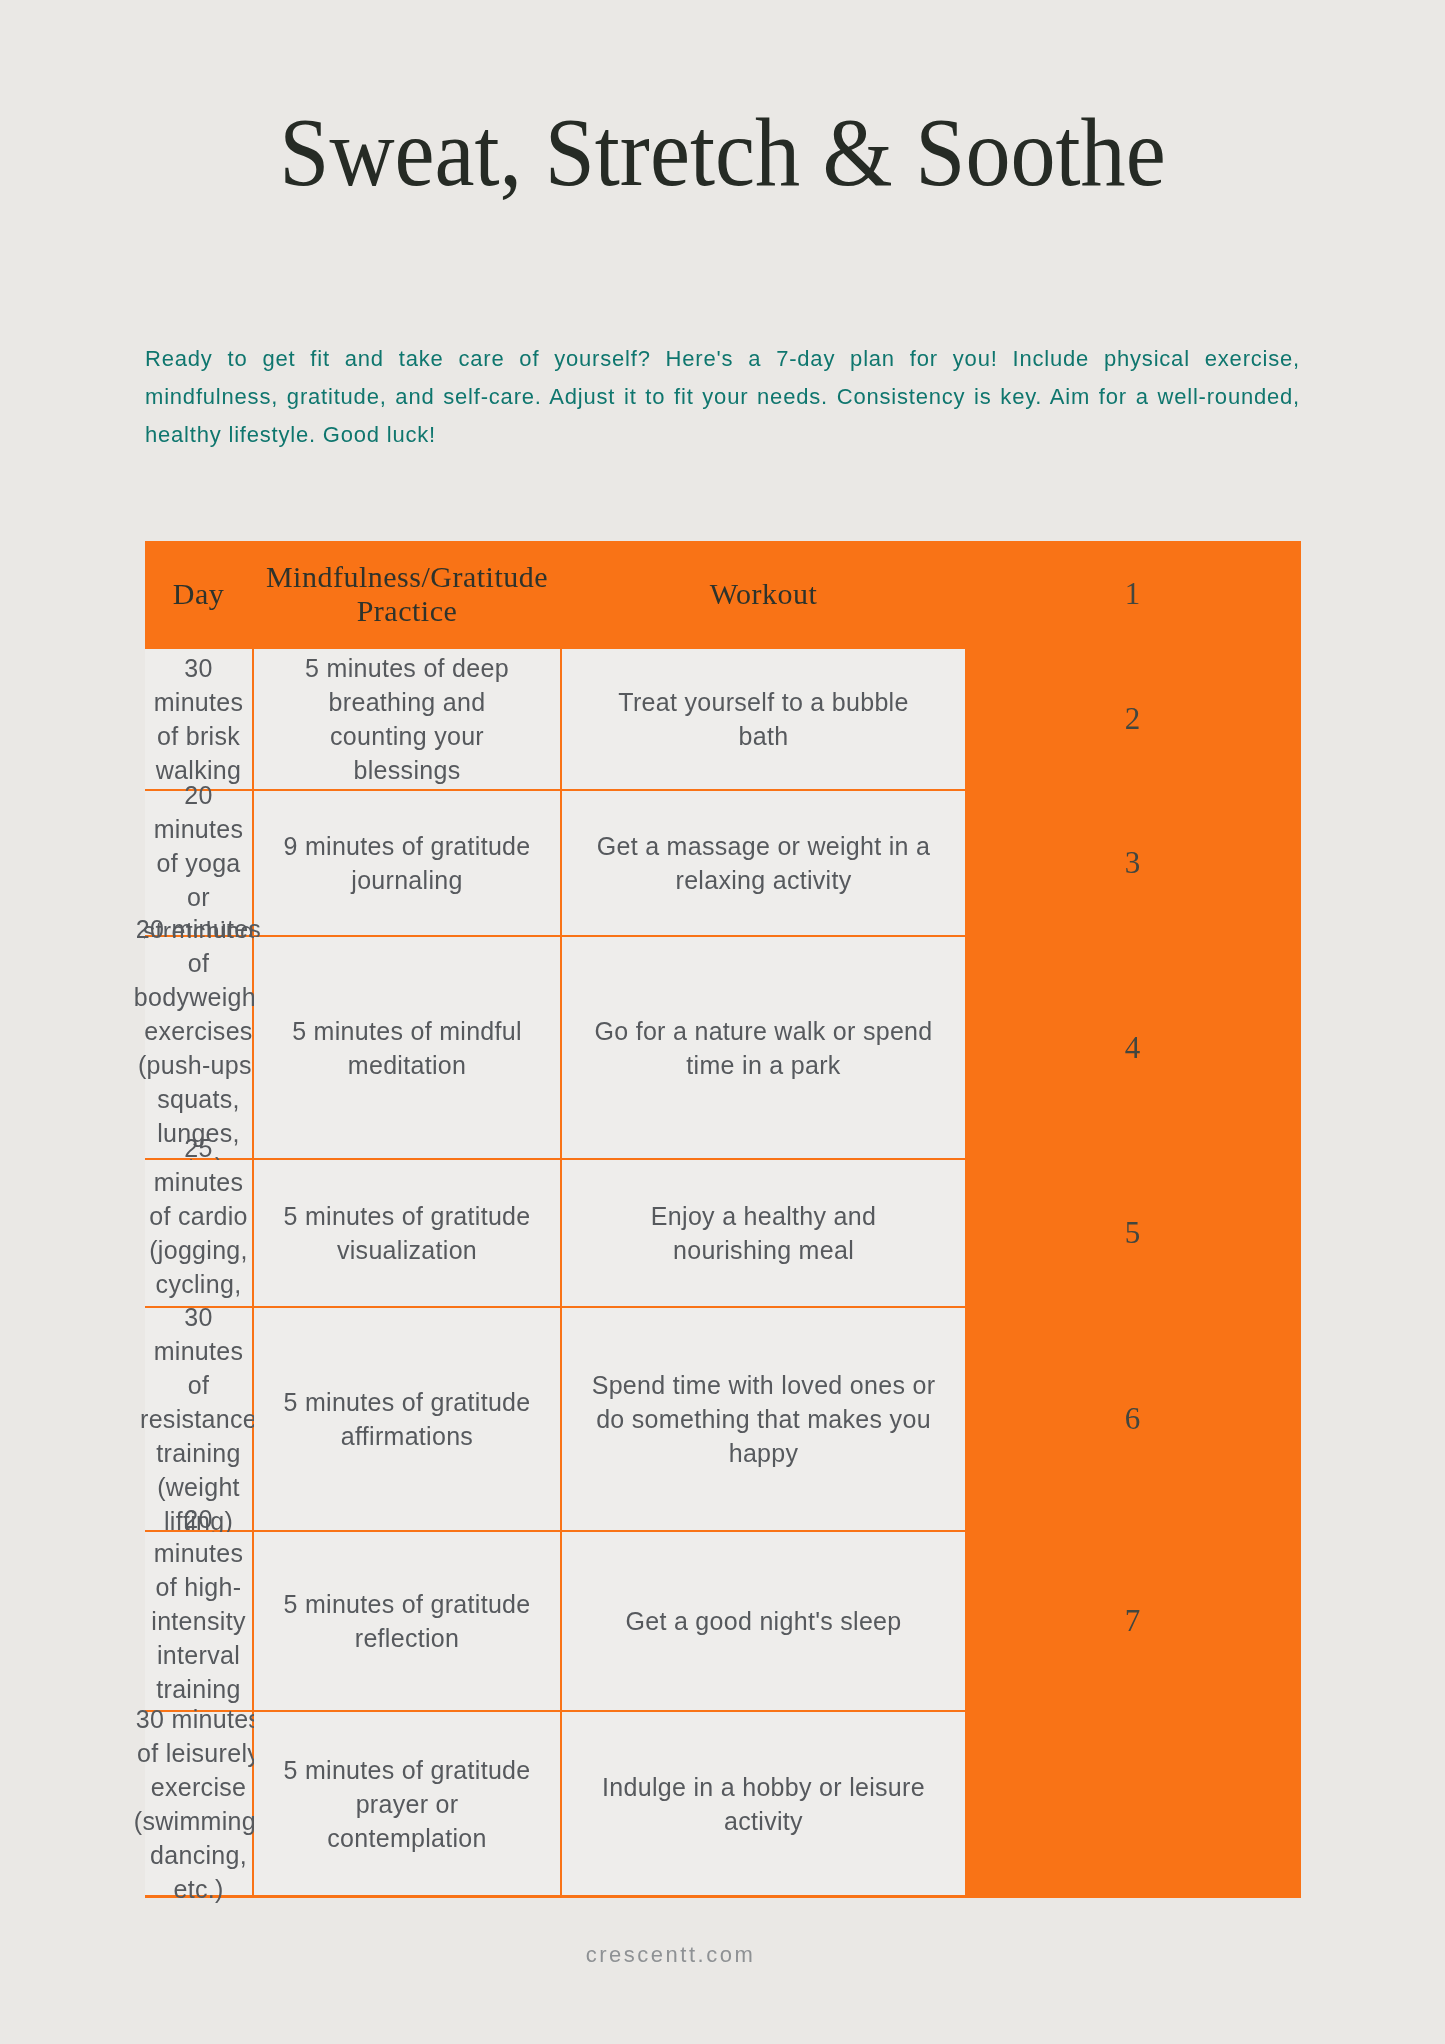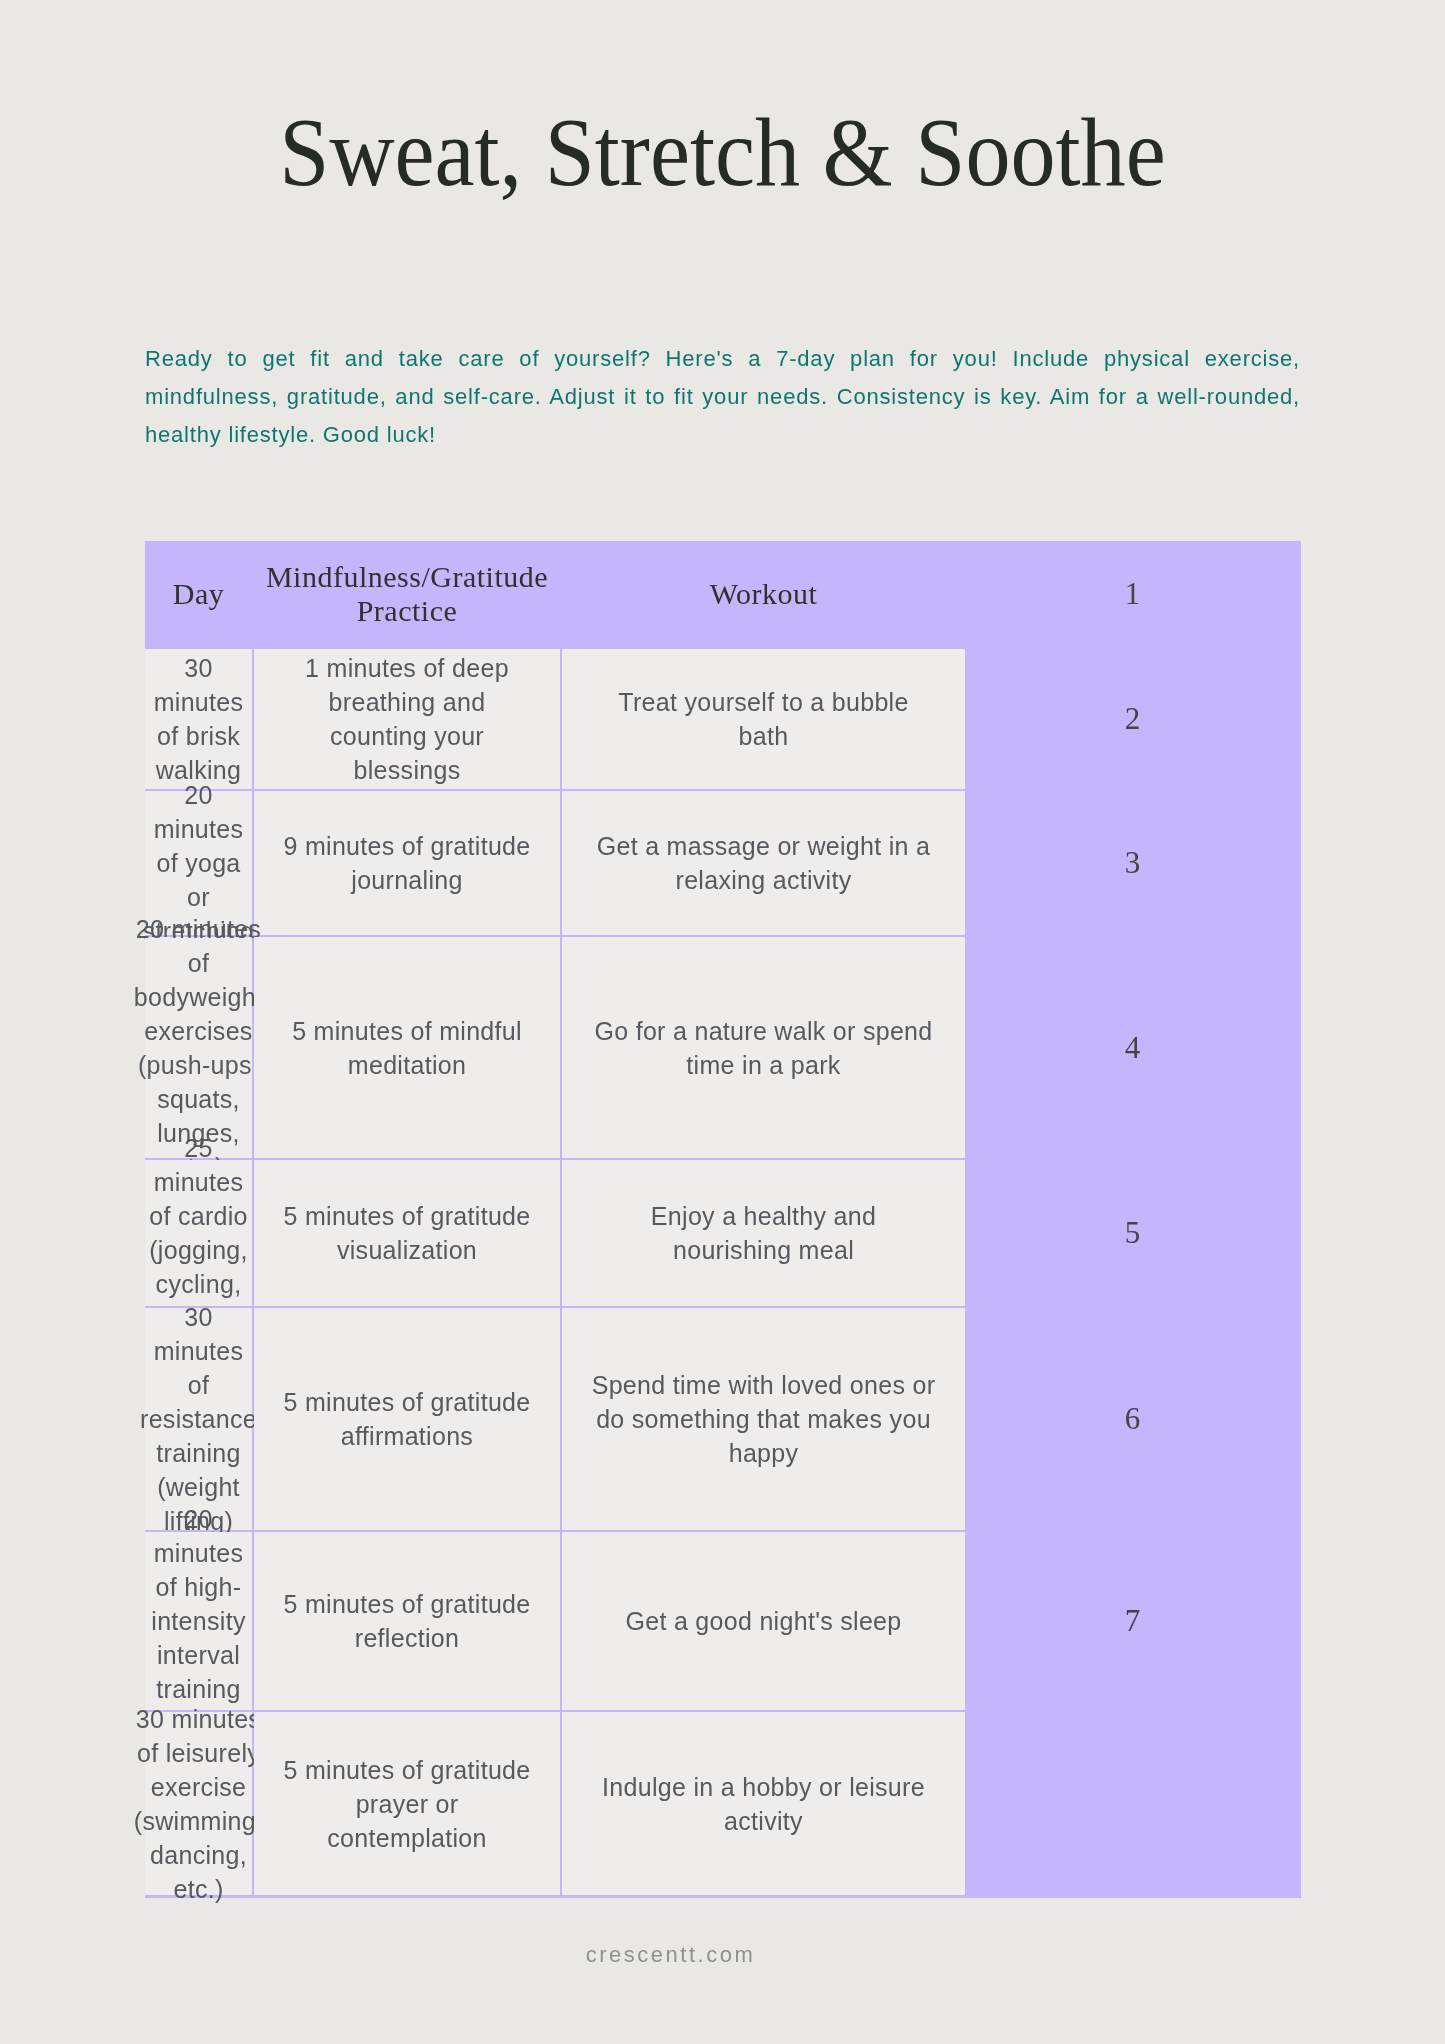--- a/index.html
+++ b/index.html
@@ -37,21 +37,21 @@
   }
 
   .plan-table {
     position: absolute;
     top: 541px; left: 145px;
     display: grid;
     grid-template-columns: 107px 306px 403px 331px;
     grid-template-rows: 106px 140px 144px 221px 146px 222px 178px 183px;
     gap: 2px;
     padding: 0 3px 3px 0;
-    background: #c4b5fd;
+    background: #f97316;
   }
   .cell {
     display: flex;
     align-items: center;
     justify-content: center;
     text-align: center;
   }
   .cell.data {
     background: #eeedeb;
     font-size: 25px;
@@ -97,21 +97,21 @@
   <p class="intro">Ready to get fit and take care of yourself? Here's a 7-day plan for you! Include physical exercise, mindfulness, gratitude, and self-care. Adjust it to fit your needs. Consistency is key. Aim for a well-rounded, healthy lifestyle. Good luck!</p>
 
   <div class="plan-table">
 
     <div class="cell header">Day</div>
     <div class="cell header">Mindfulness/Gratitude Practice</div>
     <div class="cell header">Workout</div>
 
     <div class="cell daynum">1</div>
     <div class="cell data">30 minutes of brisk walking</div>
-    <div class="cell data">1 minutes of deep breathing and counting your blessings</div>
+    <div class="cell data">5 minutes of deep breathing and counting your blessings</div>
     <div class="cell data">Treat yourself to a bubble bath</div>
 
     <div class="cell daynum">2</div>
     <div class="cell data">20 minutes of yoga or stretching</div>
     <div class="cell data">9 minutes of gratitude journaling</div>
     <div class="cell data">Get a massage or weight in a relaxing activity</div>
 
     <div class="cell daynum">3</div>
     <div class="cell data">20 minutes of bodyweight exercises (push-ups, squats, lunges, etc.)</div>
     <div class="cell data">5 minutes of mindful meditation</div>

